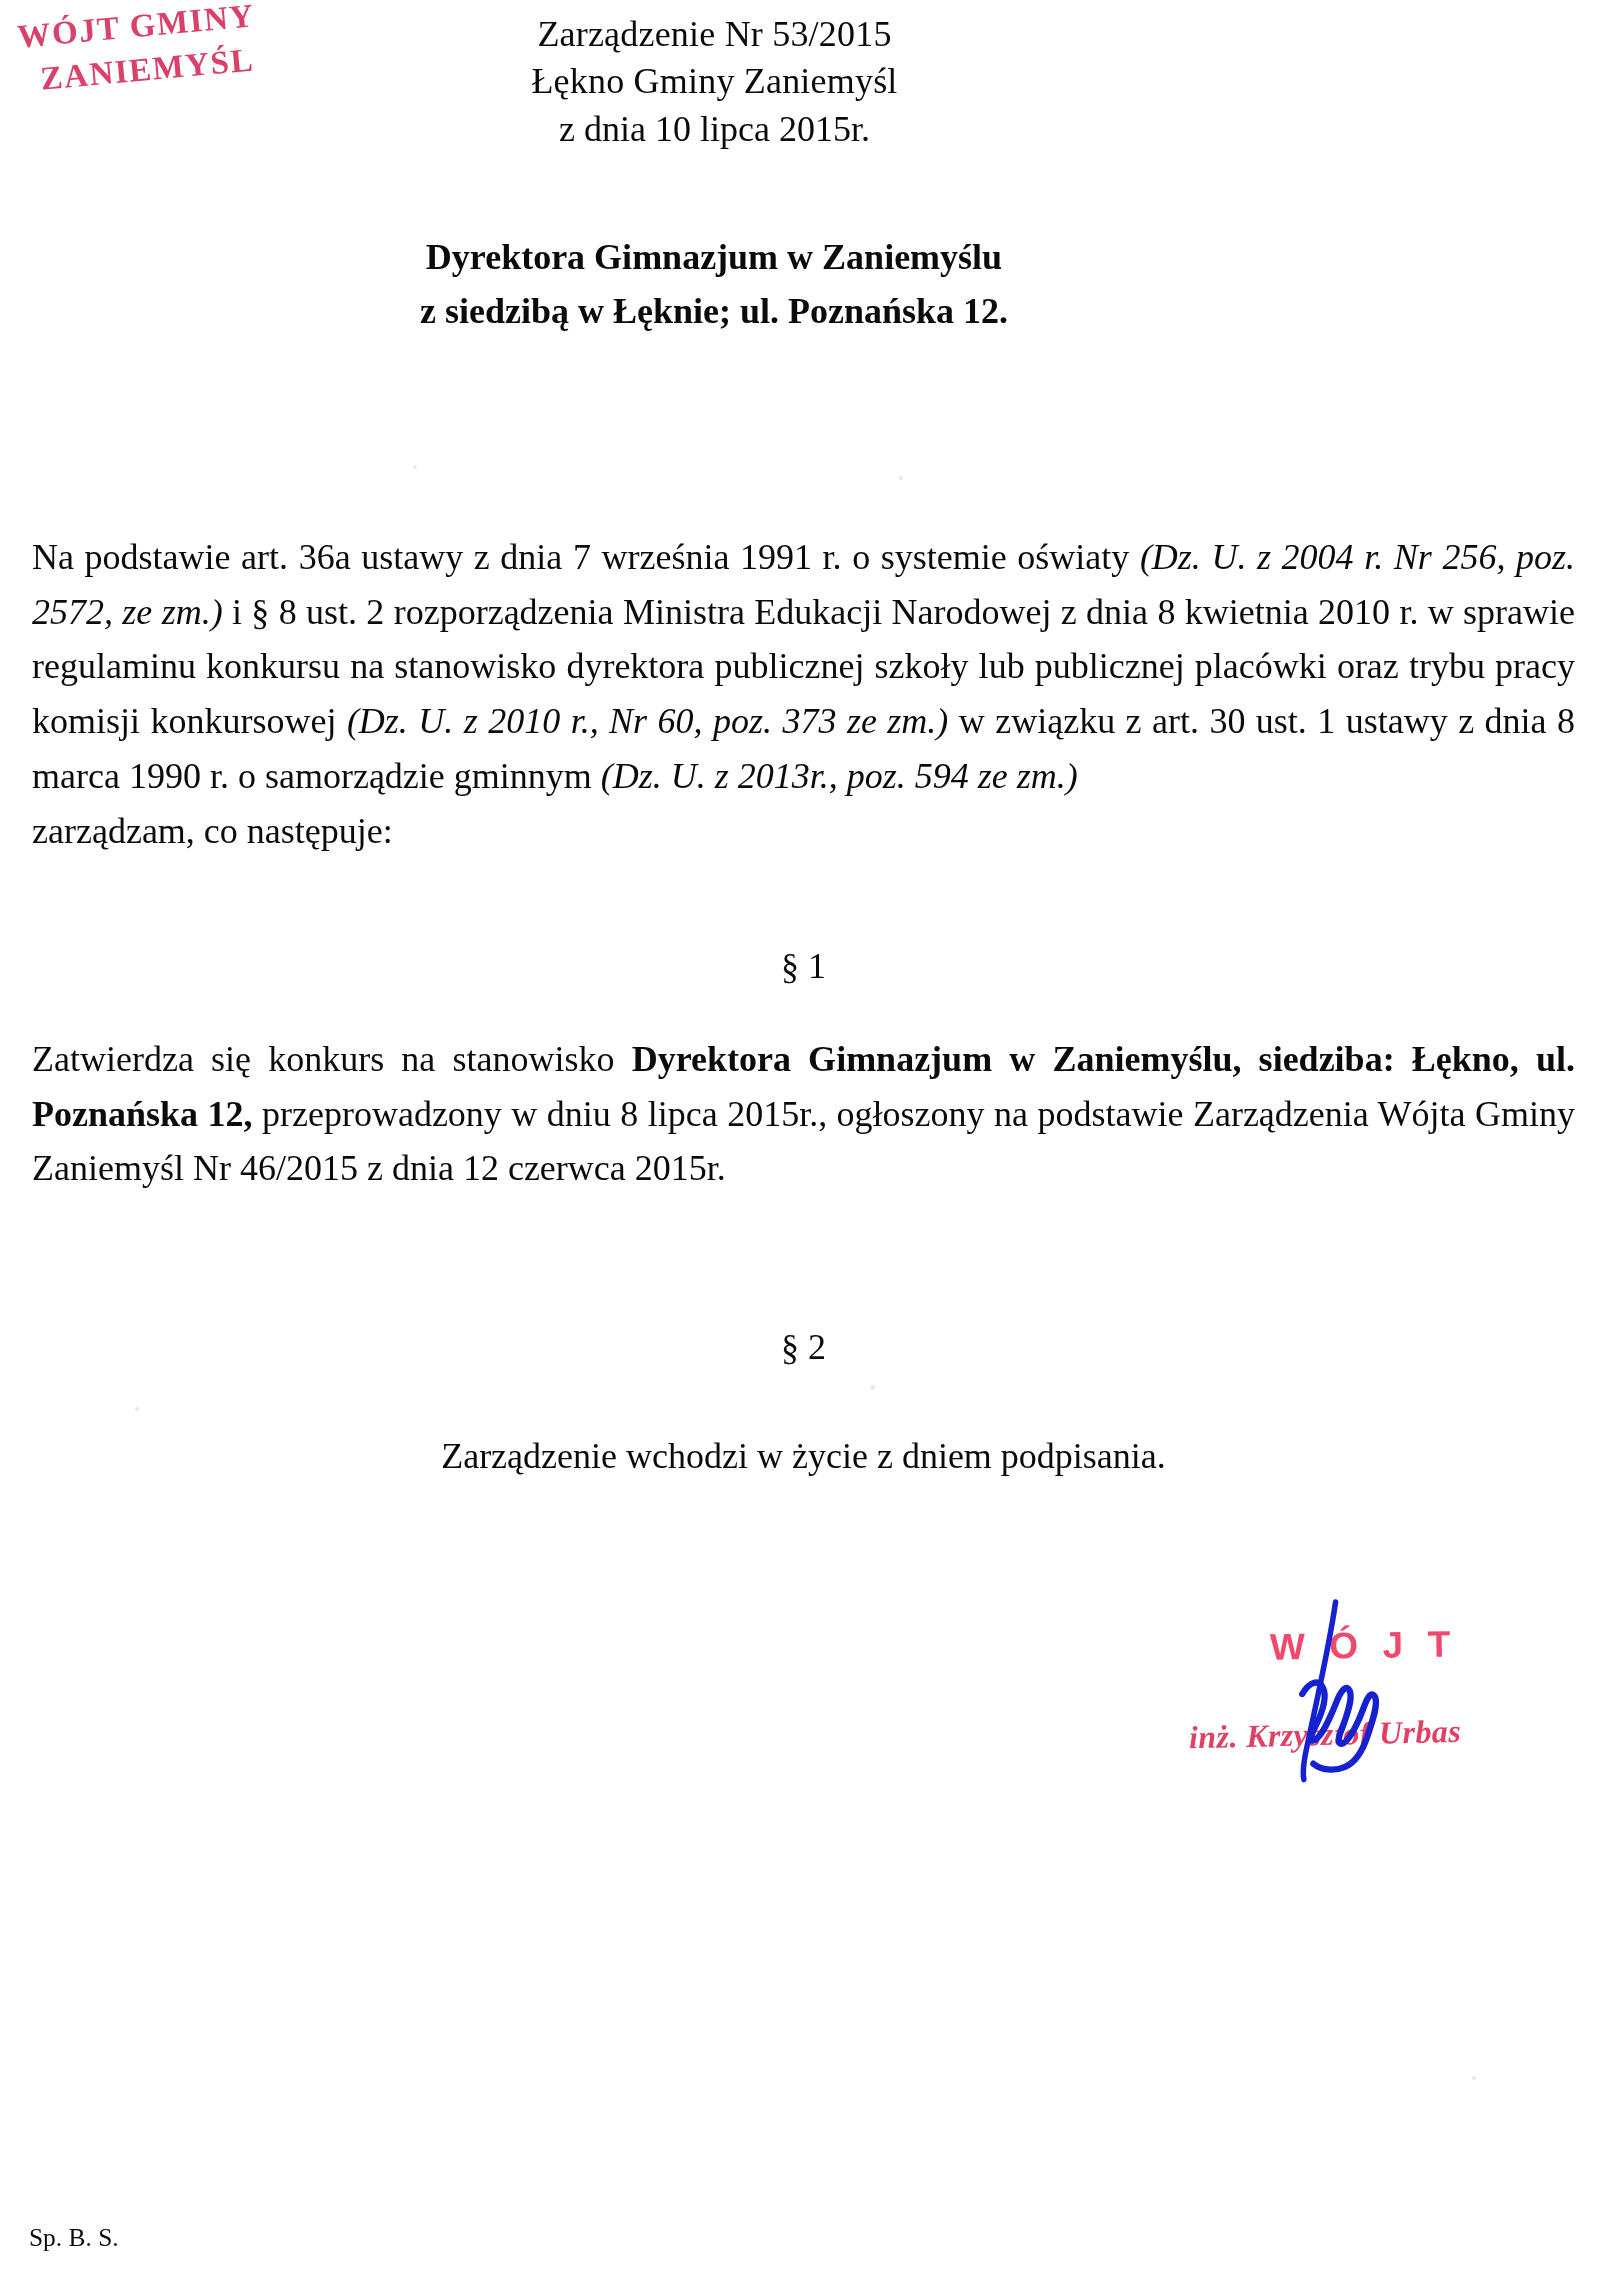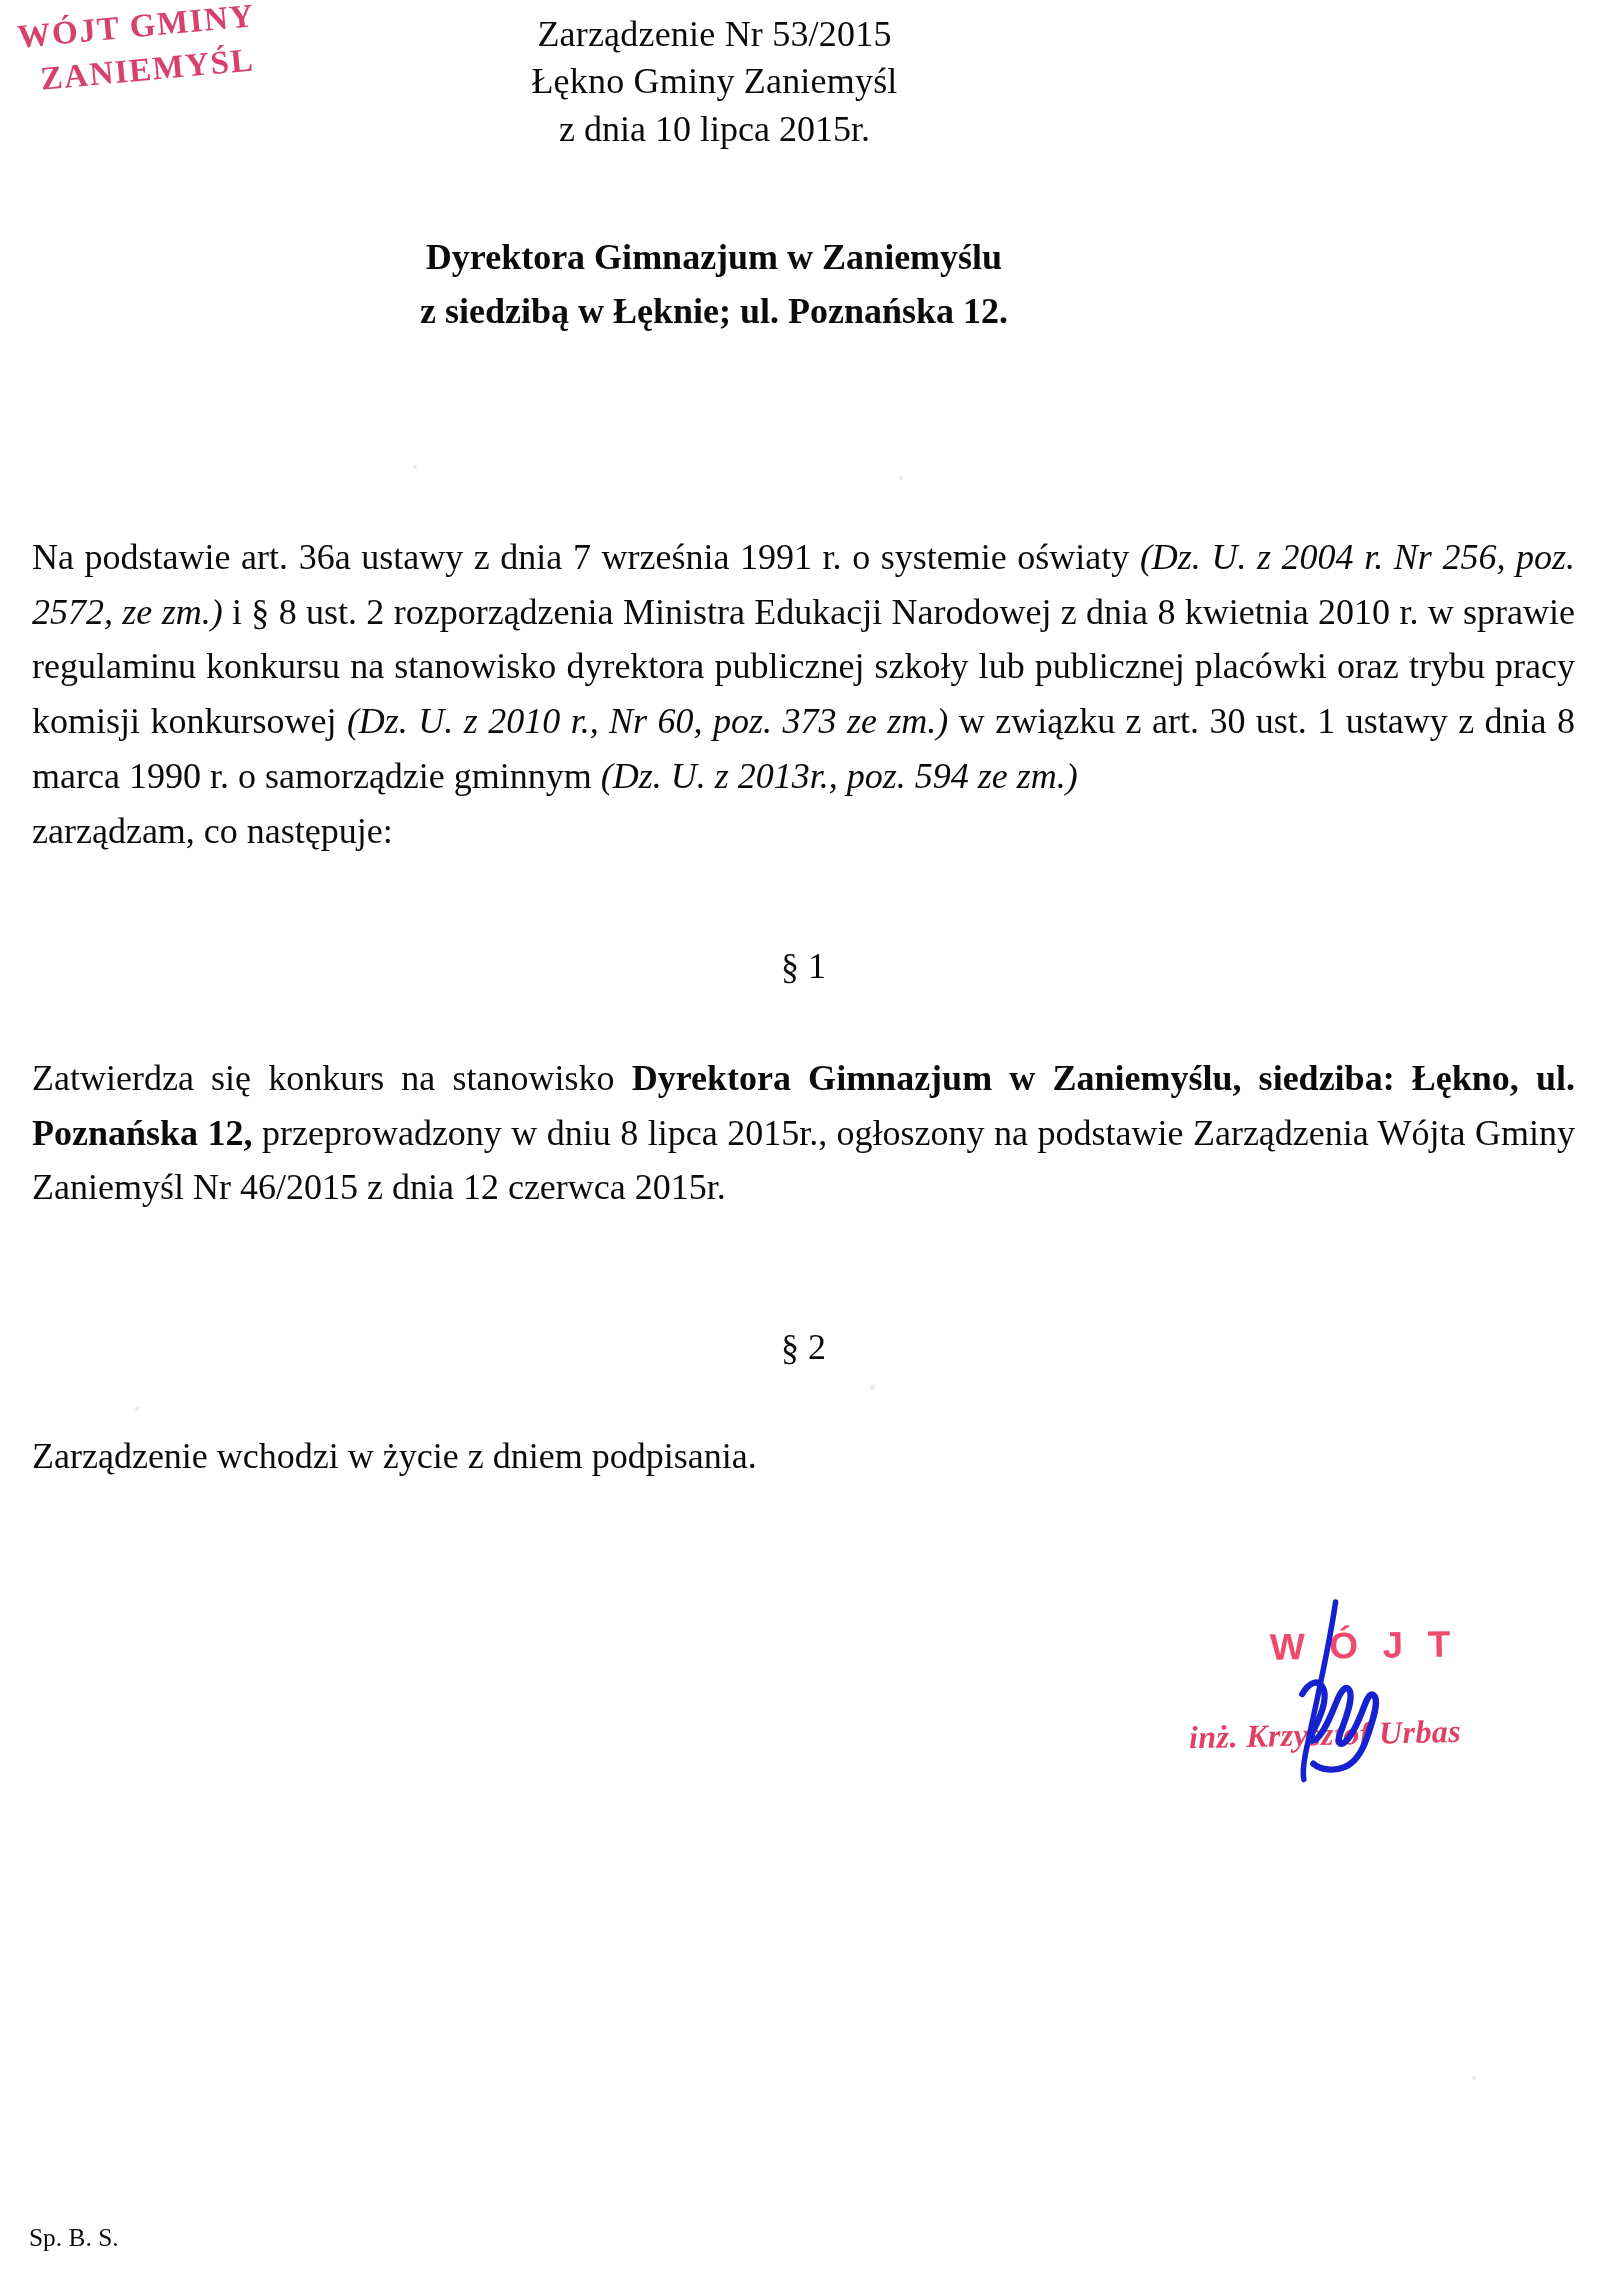--- a/index.html
+++ b/index.html
@@ -115,25 +115,25 @@
 
   .body-par {
     position: absolute;
     left: 32px;
     width: 1543px;
     font-size: 36px;
     line-height: 1.52;
     text-align: justify;
     text-justify: inter-word;
   }
-  #par1 { top: 1032px; margin-top: 19px; }
+  #par1 { top: 1032px; }
 
   #par2 {
     top: 1429px;
-    text-align: left;
+    text-align: center;
   }
 
   
   .sign-block {
     position: absolute;
     left: 1167px;
     top: 1619px;
     width: 429px;
     height: 175px;
   }

